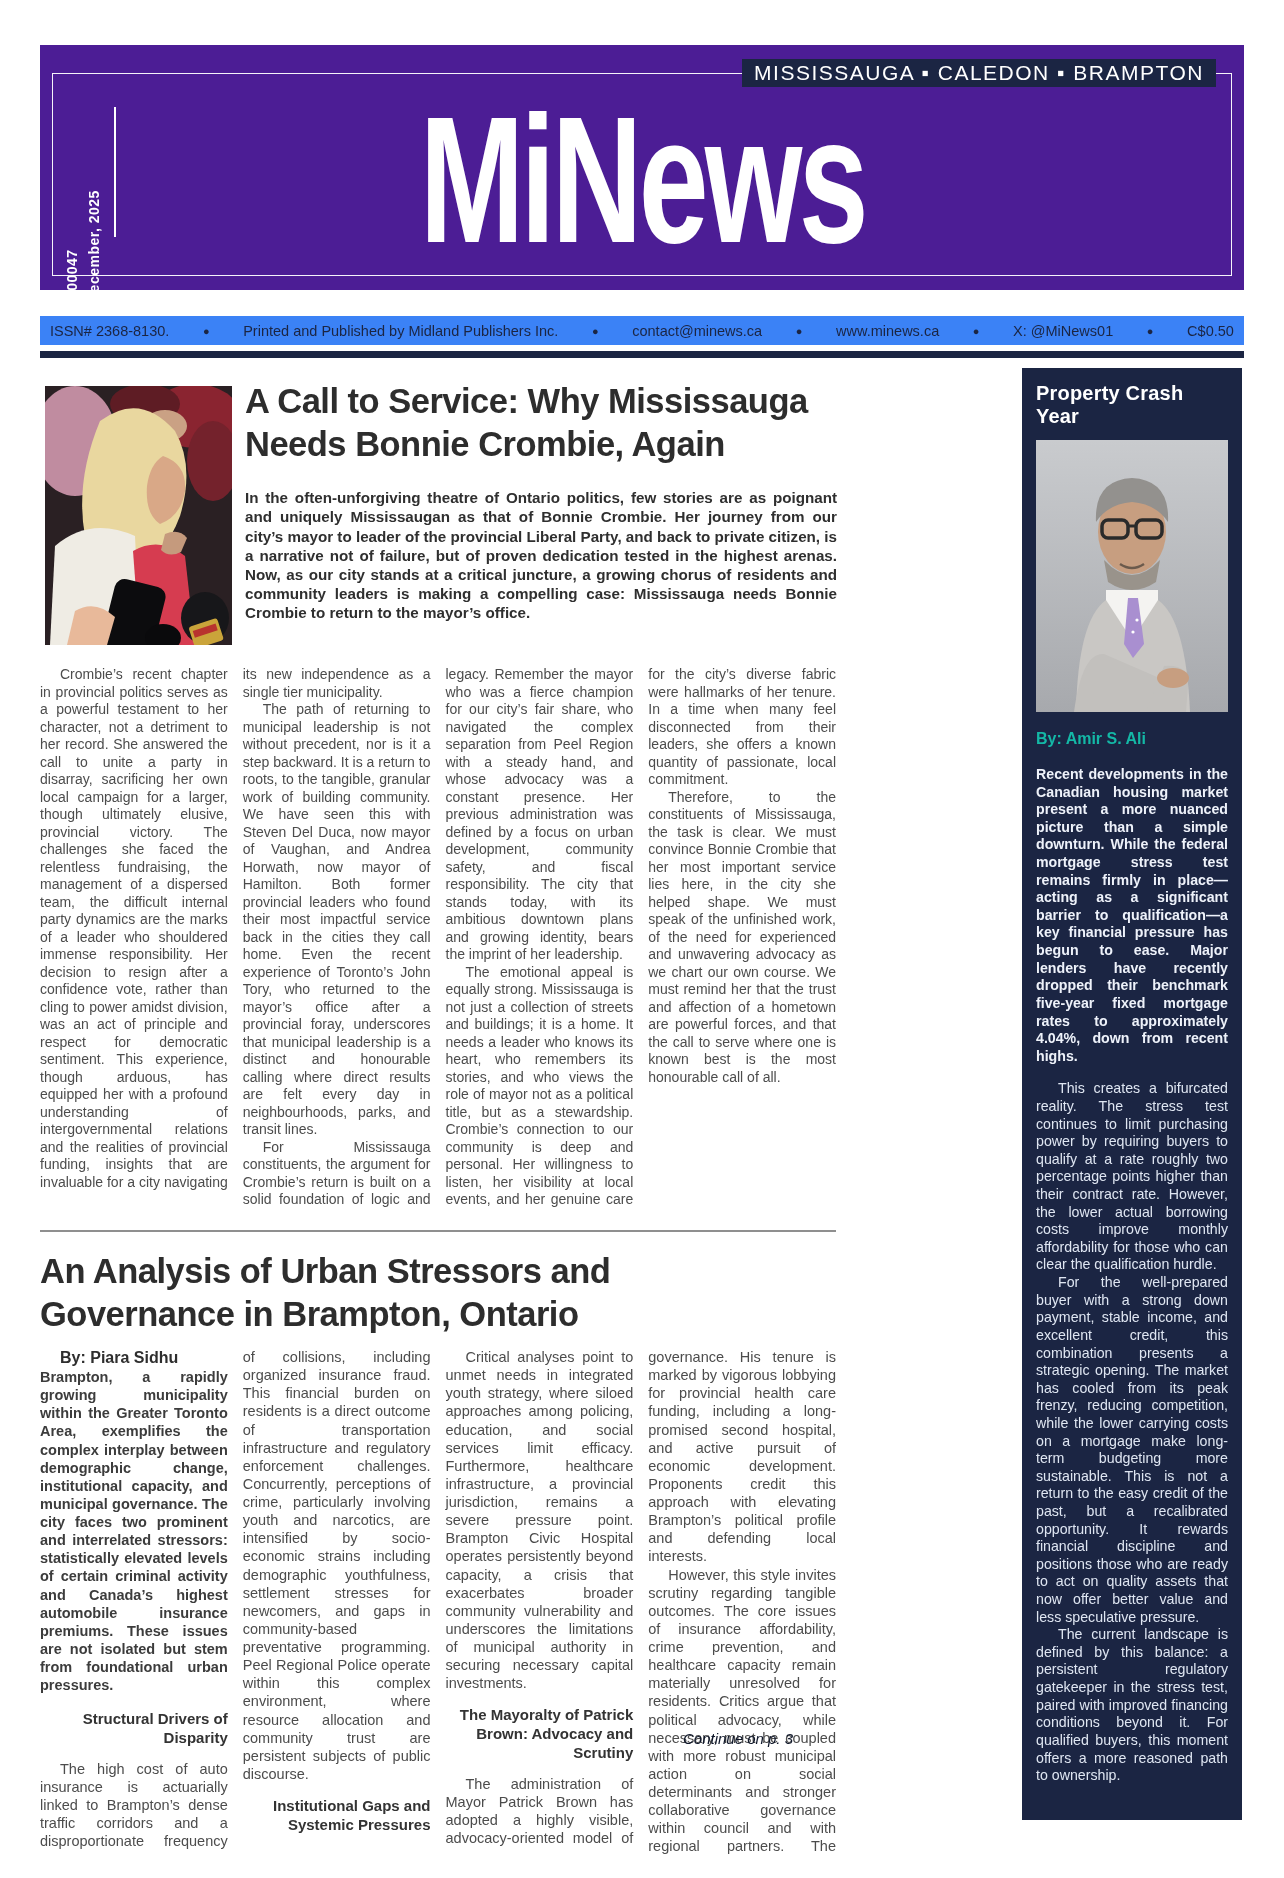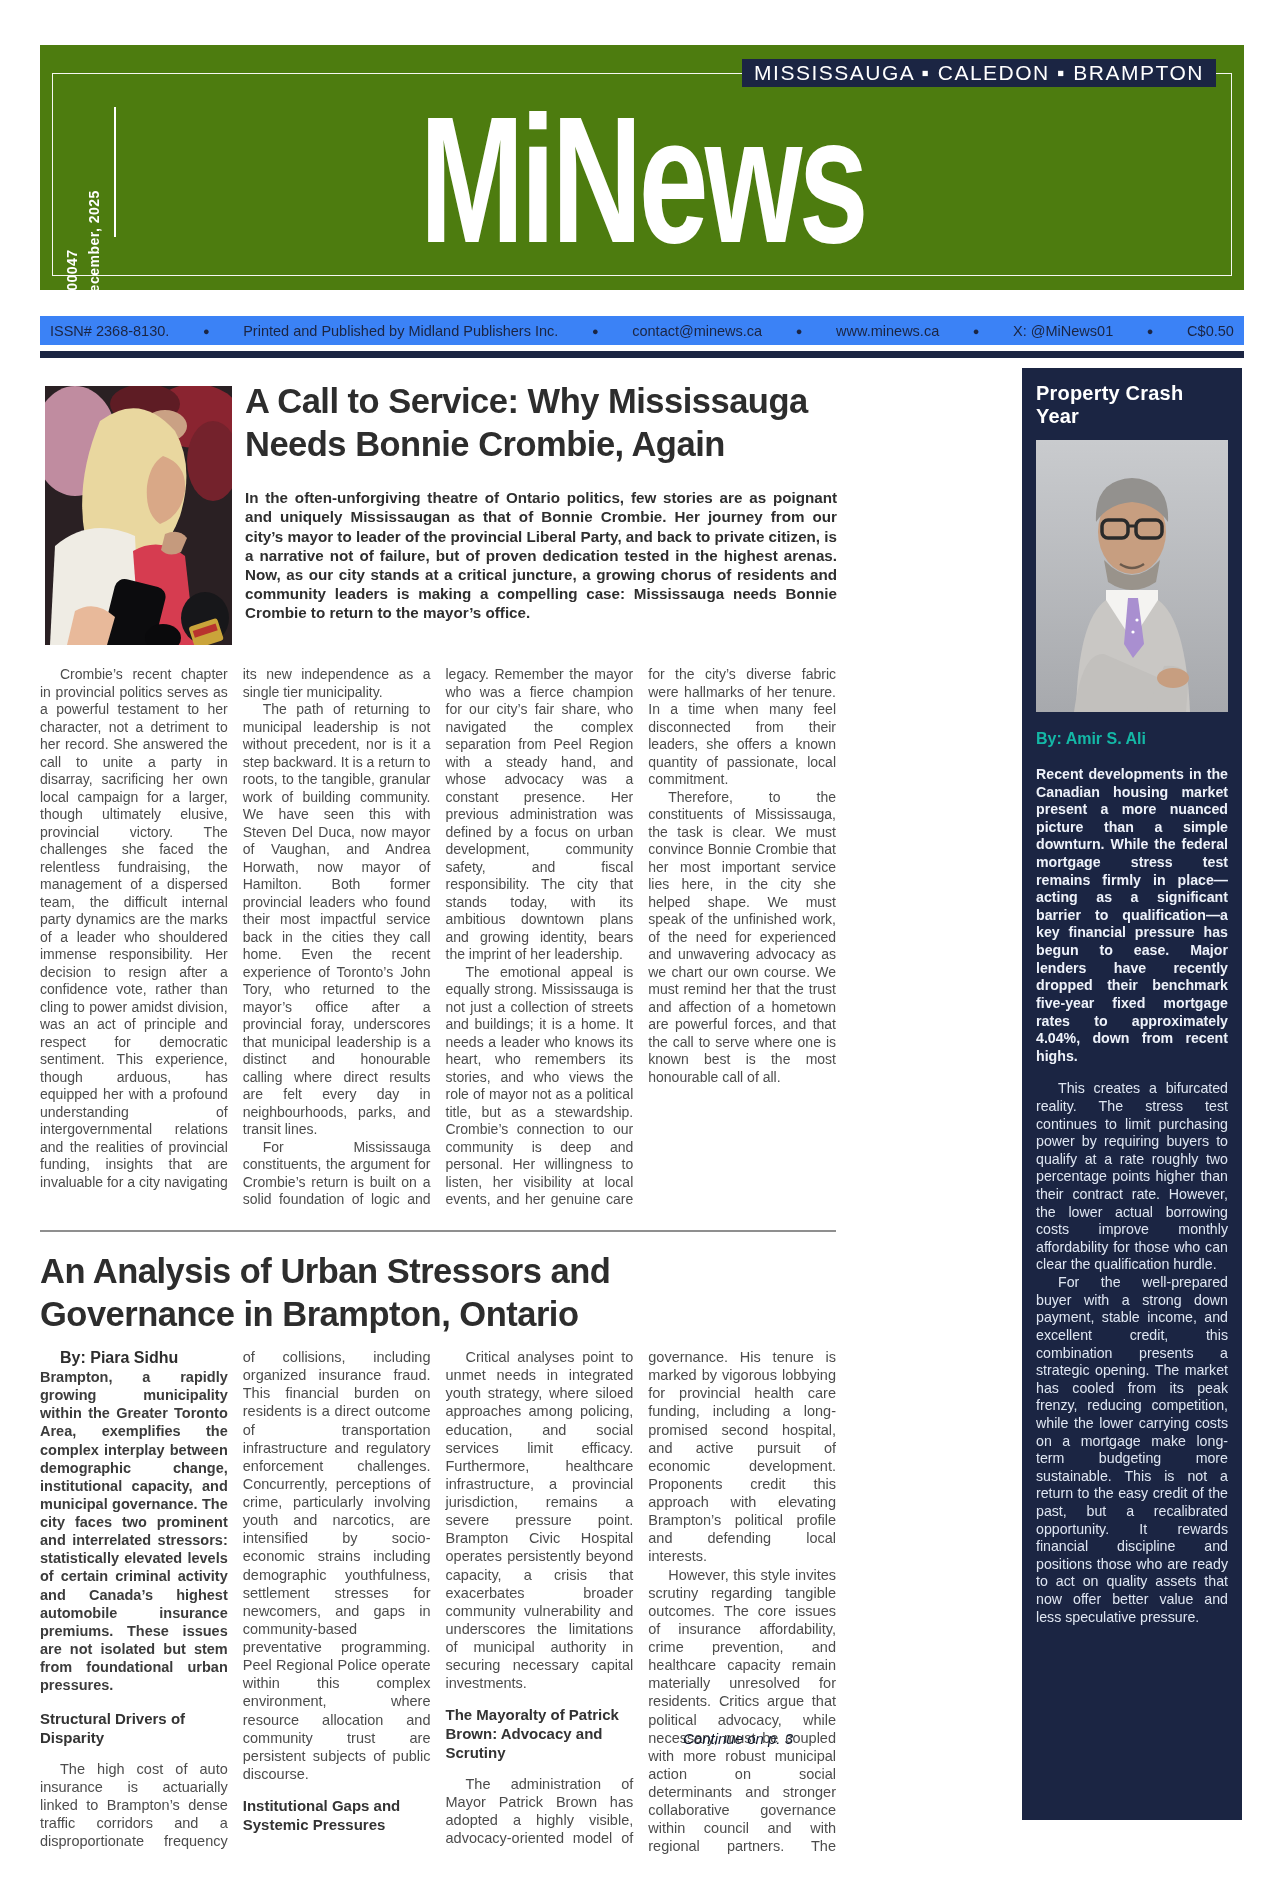--- a/index.html
+++ b/index.html
@@ -1,20 +1,20 @@
 <!DOCTYPE html>
 <html><head>
 <meta charset="utf-8">
 <style>
   html,body{margin:0;padding:0;background:#ffffff;}
   .page{position:relative;width:1284px;height:1878px;background:#fff;overflow:hidden;
         font-family:"Liberation Sans",sans-serif;}
 
   
-  .masthead{position:absolute;left:40px;top:45px;width:1204px;height:245px;background:#4d7c0f;}
+  .masthead{position:absolute;left:40px;top:45px;width:1204px;height:245px;background:#4c1d95;}
   .mast-frame{position:absolute;left:12px;right:12px;top:28px;bottom:14px;
               border:1.5px solid rgba(255,255,255,.95);}
   .regions{position:absolute;right:28px;top:14px;background:#1b2543;padding:0 12px;
            color:#fff;font-size:21px;letter-spacing:1.5px;font-weight:400;line-height:28px;}
   .issue-box{position:absolute;left:22px;top:108px;width:46px;height:150px;}
   .issue-inner{width:150px;height:46px;transform:rotate(-90deg) translateX(-150px);
                transform-origin:top left;color:#fff;font-weight:700;font-size:14px;
                line-height:1.55;letter-spacing:.5px;white-space:nowrap;}
   .issue-sep{position:absolute;left:74px;top:62px;width:2px;height:130px;background:#fff;}
   .logo-wrap{position:absolute;left:0;right:0;top:30px;bottom:6px;display:flex;
@@ -45,21 +45,21 @@
   .rule2{position:absolute;left:40px;top:1230px;width:796px;height:2px;background:#8f8f8f;}
 
   
   .a2-head{position:absolute;left:40px;top:1250px;width:650px;}
   .a2-body{position:absolute;left:40px;top:1348px;width:796px;height:512px;overflow:hidden;
            column-count:4;column-gap:15px;column-fill:auto;
            font-size:14.5px;line-height:1.25;color:#4c4c4c;text-align:justify;}
   .a2-body p{margin:0;text-indent:20px;}
   .a2-byline{margin:0 0 20px 0;font-size:16px;font-weight:700;color:#2e2e2e;text-indent:0;}
   .a2-intro{font-weight:700;color:#3c3c3c;text-indent:0 !important;margin-bottom:16px !important;}
-  .subhead{margin:14px 0 12px 0;font-size:15px;font-weight:700;color:#333;text-align:left;}
+  .subhead{margin:14px 0 12px 0;font-size:15px;font-weight:700;color:#333;text-align:right;}
   .continued{position:absolute;left:640px;top:1730px;width:196px;text-align:center;
              font-style:italic;font-size:15px;color:#0f172a;}
 
   
   .sidebar{position:absolute;left:1022px;top:368px;width:220px;height:1452px;background:#1b2543;
            box-sizing:border-box;padding:14px 14px 19px 14px;overflow:hidden;}
   .sb-title{margin:0 0 12px 0;color:#fff;font-size:20px;font-weight:700;letter-spacing:.2px;}
   .sb-photo{width:192px;height:272px;display:block;}
   .sb-byline{margin:18px 0 0 0;color:#14b8a6;font-size:16px;font-weight:700;}
   .sb-intro{margin:18px 0 0 0;color:#eef2fa;font-weight:700;font-size:14.2px;line-height:1.24;
@@ -183,15 +183,16 @@
       <rect x="66" y="80" width="26" height="18" rx="6" fill="none" stroke="#2a2a2a" stroke-width="3.5"></rect>
       <rect x="100" y="80" width="26" height="18" rx="6" fill="none" stroke="#2a2a2a" stroke-width="3.5"></rect>
       <line x1="92" y1="86" x2="100" y2="86" stroke="#2a2a2a" stroke-width="3"></line>
       <path d="M84 124 Q96 132 108 124" stroke="#6b5a4c" stroke-width="2.5" fill="none"></path>
     </svg>
 
     <p class="sb-byline">By: Amir S. Ali</p>
     <p class="sb-intro">Recent developments in the Canadian housing market present a more nuanced picture than a simple downturn. While the federal mortgage stress test remains firmly in place—acting as a significant barrier to qualification—a key financial pressure has begun to ease. Major lenders have recently dropped their benchmark five-year fixed mortgage rates to approximately 4.04%, down from recent highs.</p>
     <p class="sb-p first">This creates a bifurcated reality. The stress test continues to limit purchasing power by requiring buyers to qualify at a rate roughly two percentage points higher than their contract rate. However, the lower actual borrowing costs improve monthly affordability for those who can clear the qualification hurdle.</p>
     <p class="sb-p">For the well-prepared buyer with a strong down payment, stable income, and excellent credit, this combination presents a strategic opening. The market has cooled from its peak frenzy, reducing competition, while the lower carrying costs on a mortgage make long-term budgeting more sustainable. This is not a return to the easy credit of the past, but a recalibrated opportunity. It rewards financial discipline and positions those who are ready to act on quality assets that now offer better value and less speculative pressure.</p>
+    <p class="sb-p">The current landscape is defined by this balance: a persistent regulatory gatekeeper in the stress test, paired with improved financing conditions beyond it. For qualified buyers, this moment offers a more reasoned path to ownership.</p>
   </div>
 
 </div>
 
 </body></html>

